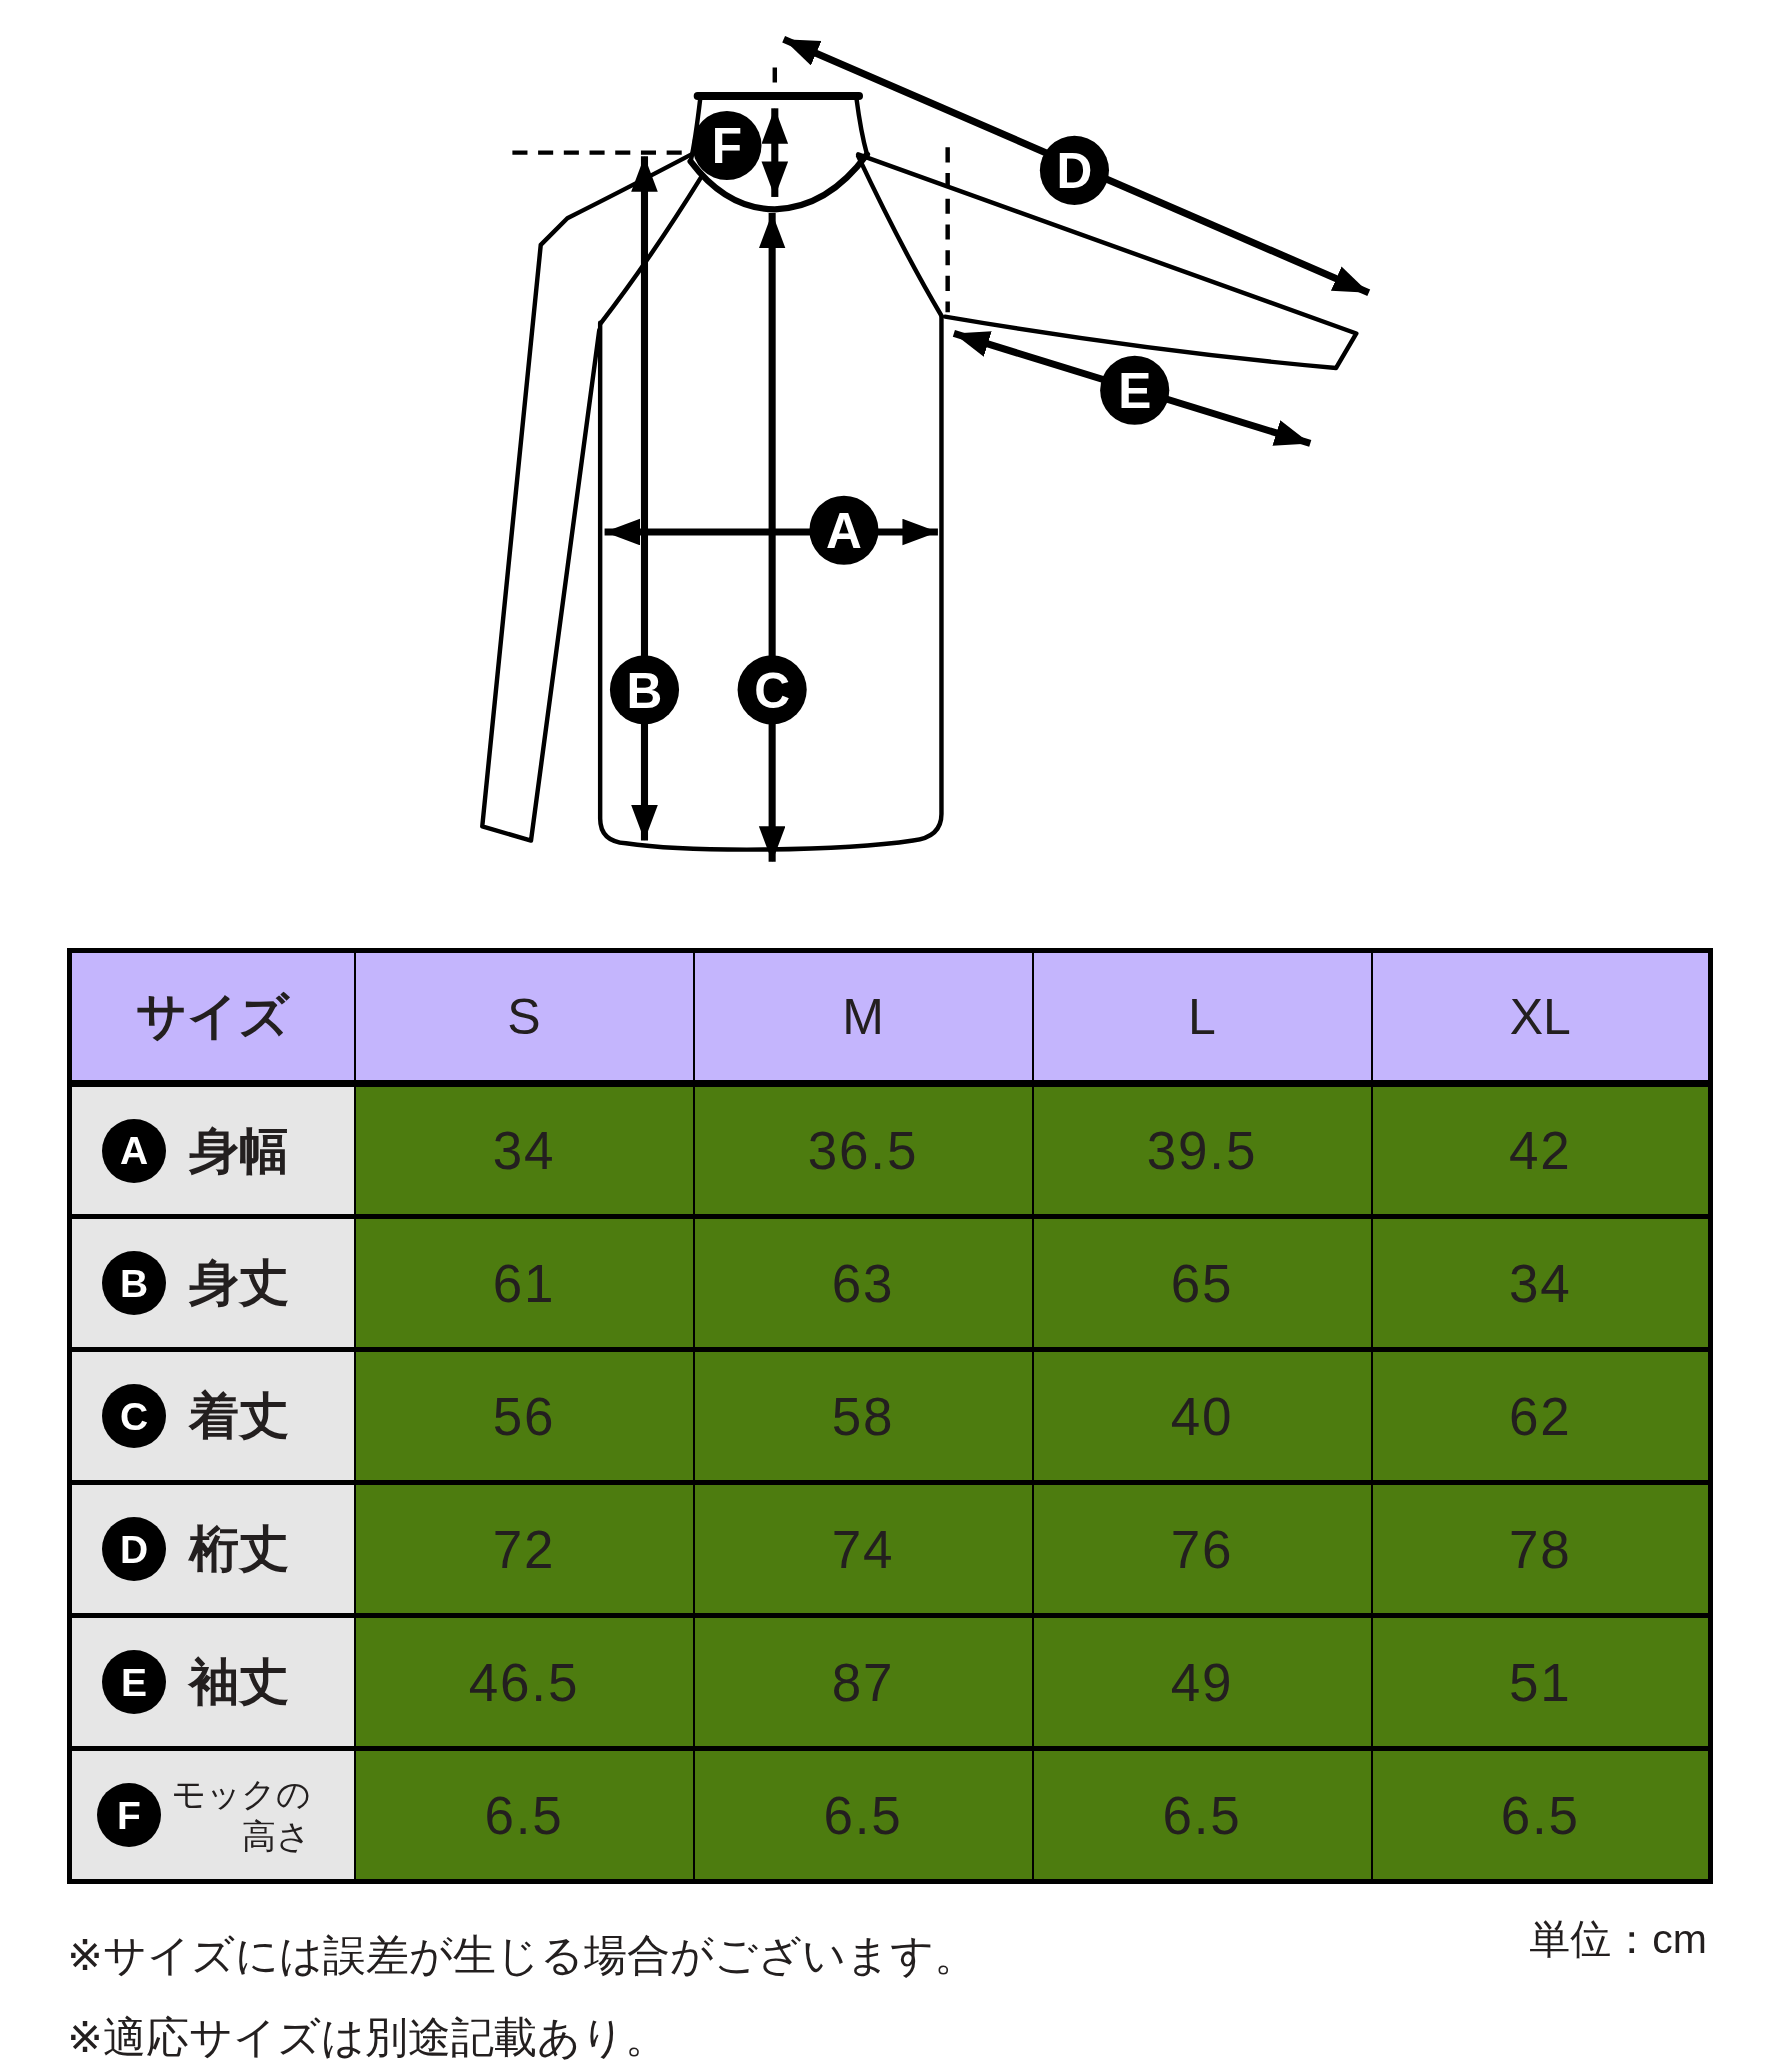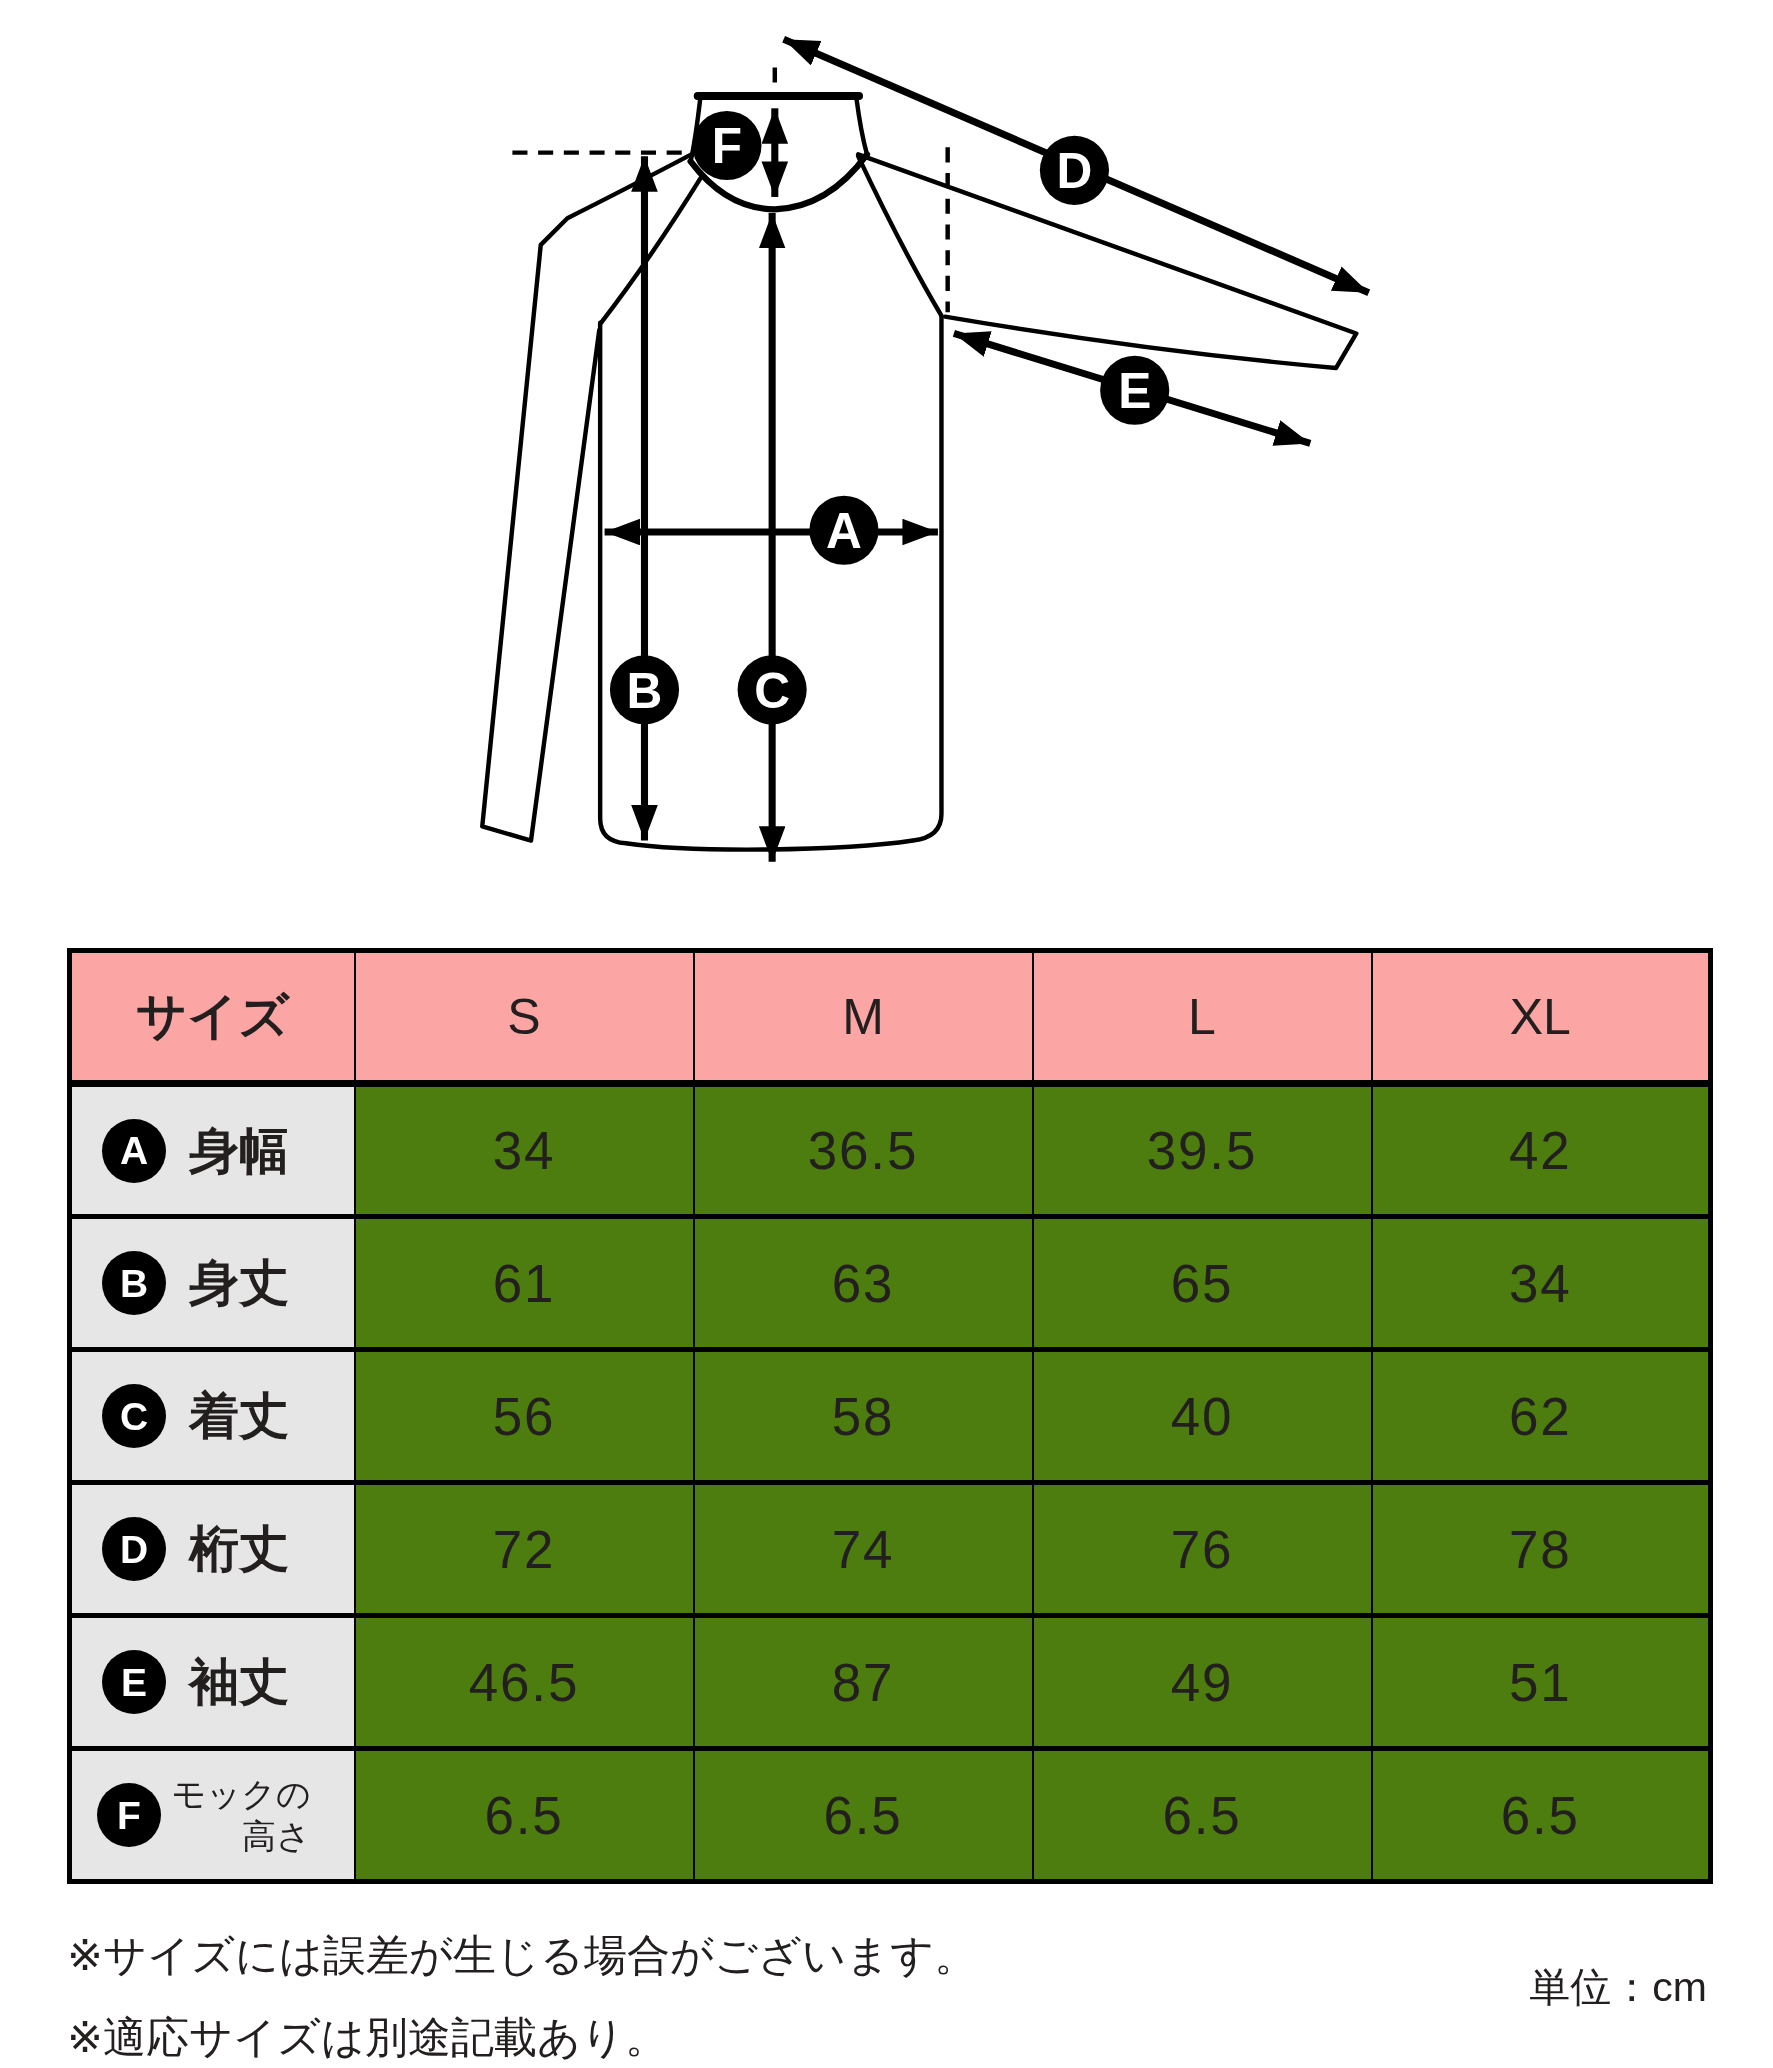--- a/index.html
+++ b/index.html
@@ -27,21 +27,21 @@
     color:#231f1f;
   }
   #size-table td,#size-table th{
     border-top:5.3px solid #000;border-bottom:5.3px solid #000;
     border-left:2.7px solid #000;border-right:2.7px solid #000;
     padding:0;vertical-align:middle;text-align:center;
     overflow:hidden;
   }
   #size-table{border:5.3px solid #000;}
   #size-table thead th{
-    background:#fca5a5;border-bottom:7px solid #000;
+    background:#c4b5fd;border-bottom:7px solid #000;
     font-size:50px;font-weight:normal;
   }
   #size-table thead th.corner{font-weight:bold;}
   #size-table td.rowlabel{
     background:#e6e6e6;text-align:left;
   }
   #size-table tr{height:133px;}
   #size-table td.val{
     font-size:53px;font-weight:normal;background:#4d7c0f;
     letter-spacing:1.8px;
@@ -62,21 +62,21 @@
     display:flex;flex-direction:column;align-items:flex-end;
     font-size:34px;font-weight:normal;line-height:1.25;
   }
   .label-flex.compact{gap:10.6px;padding-left:25px;}
   
   #notes{
     position:absolute;left:67px;top:1915px;
     font-size:43px;line-height:1.9;color:#231f1f;
   }
   #unit-label{
-    position:absolute;right:66px;top:1960px;
+    position:absolute;right:66px;top:1912px;
     font-size:41px;color:#231f1f;text-align:right;
   }
 </style>
 </head>
 <body>
 
 <div id="canvas">
 
   <svg id="diagram" width="1773" height="940" viewBox="0 0 2000 1060">
     <defs>

